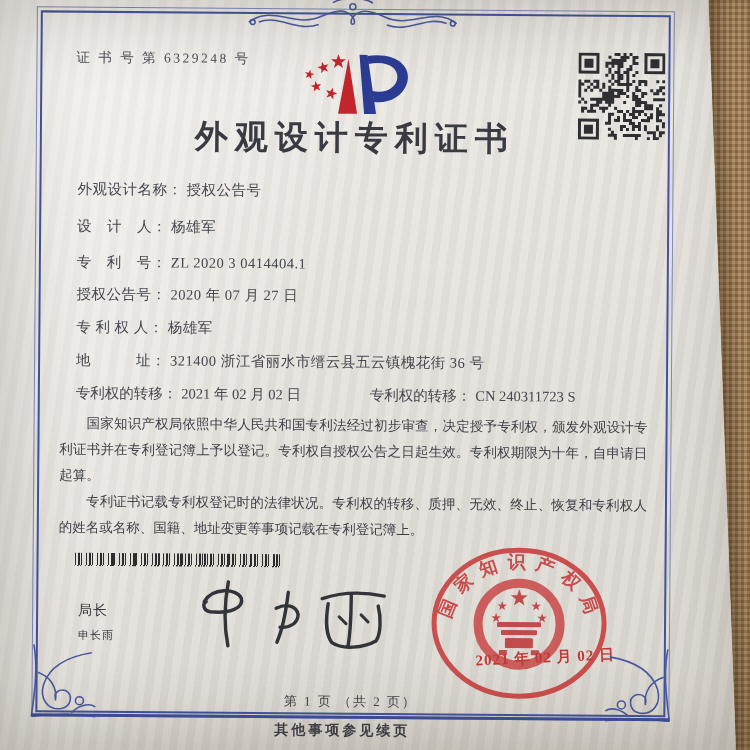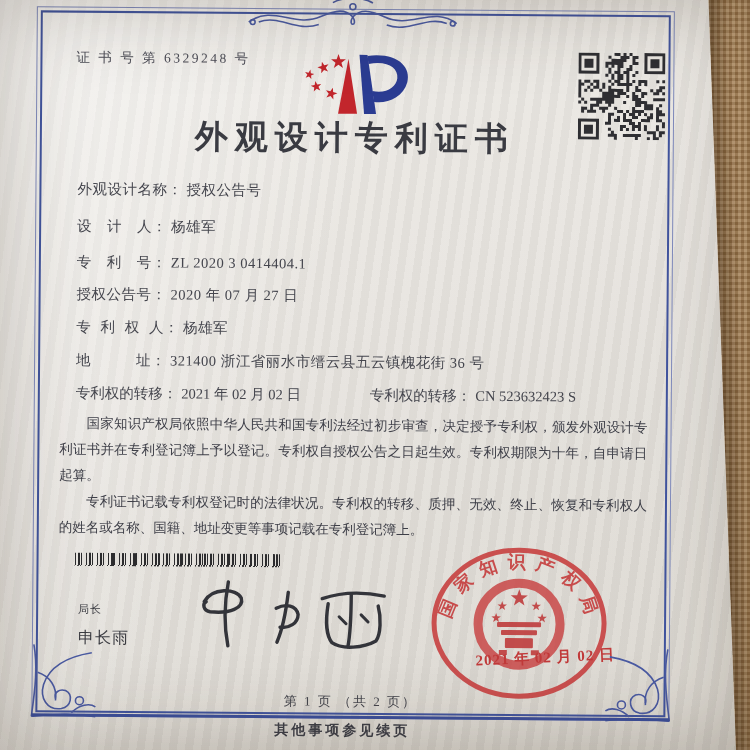--- a/index.html
+++ b/index.html
@@ -46,34 +46,34 @@
   .logo{position:absolute;left:255px;top:38px;width:118px;height:66px;}
   .qr{position:absolute;left:536px;top:36px;width:87px;height:87px;}
   .title{
     position:absolute;left:0;top:101px;width:100%;text-align:center;
     font-size:33px;font-weight:bold;letter-spacing:7px;color:#3a3b42;
   }
   .field-row{position:absolute;left:36px;font-size:14.5px;letter-spacing:.5px;color:#45464e;white-space:nowrap;}
   .f0{top:167px}.f1{top:204px}.f2{top:240px}.f3{top:272px}.f4{top:305px}.f5{top:338px}
   .grant-row{position:absolute;left:36px;top:371px;width:580px;font-size:14.5px;color:#45464e;white-space:nowrap;}
   .grant-b{position:absolute;left:294px;top:0;}
-  .lbl{margin-right:4px;font-family:Liberation Mono, monospace;}
+  .lbl{margin-right:4px;}
   .paras{
     position:absolute;left:20px;top:398px;width:588px;
     font-size:13.5px;line-height:26px;text-align:justify;color:#3e3f48;
   }
   .paras p{margin:0;text-indent:2em;}
   .barcode{
     position:absolute;left:36px;top:540px;width:206px;height:13px;
     background:
       repeating-linear-gradient(90deg,#2c2c2e 0 1px,transparent 1px 3px,#2c2c2e 3px 5px,transparent 5px 6px,#2c2c2e 6px 7px,transparent 7px 11px),
       repeating-linear-gradient(90deg,transparent 0 14px,#2c2c2e 14px 16px,transparent 16px 23px);
   }
-  .signer-title{position:absolute;left:40px;top:589px;font-size:11px;letter-spacing:1px;color:#3a3b41;}
-  .signer-name{position:absolute;left:40px;top:615px;font-size:16px;letter-spacing:1px;color:#3a3b41;}
+  .signer-title{position:absolute;left:40px;top:589px;font-size:14px;letter-spacing:1px;color:#3a3b41;}
+  .signer-name{position:absolute;left:40px;top:615px;font-size:11px;letter-spacing:1px;color:#3a3b41;}
   .signature{position:absolute;left:150px;top:562px;width:218px;height:84px;}
   .seal{position:absolute;left:390px;top:528px;width:182px;height:158px;opacity:.92;}
   .seal-date{
     position:absolute;left:400px;top:632px;width:215px;text-align:center;
     font-size:15px;font-weight:bold;color:#c13a3a;letter-spacing:1px;
     transform:rotate(-3deg);
   }
   .page-info{
     position:absolute;left:0;top:678px;width:100%;text-align:center;
     font-size:13px;letter-spacing:2px;color:#45464e;
@@ -153,21 +153,21 @@
     </div>
     <div class="field-row f4">
       <span class="lbl">专 利 权 人：</span><span class="val">杨雄军</span>
     </div>
     <div class="field-row f5">
       <span class="lbl">地　　　址：</span><span class="val">321400 浙江省丽水市缙云县五云镇槐花街 36 号</span>
     </div>
 
     <div class="grant-row">
       <span><span class="lbl">专利权的转移：</span><span>2021 年 02 月 02 日</span></span>
-      <span class="grant-b"><span class="lbl">专利权的转移：</span><span>CN 523632423 S</span></span>
+      <span class="grant-b"><span class="lbl">专利权的转移：</span><span>CN 240311723 S</span></span>
     </div>
 
     <div class="paras">
       <p>国家知识产权局依照中华人民共和国专利法经过初步审查，决定授予专利权，颁发外观设计专利证书并在专利登记簿上予以登记。专利权自授权公告之日起生效。专利权期限为十年，自申请日起算。</p>
       <p>专利证书记载专利权登记时的法律状况。专利权的转移、质押、无效、终止、恢复和专利权人的姓名或名称、国籍、地址变更等事项记载在专利登记簿上。</p>
     </div>
 
     <div class="barcode"></div>
 
     <div class="signer-title">局长</div>

